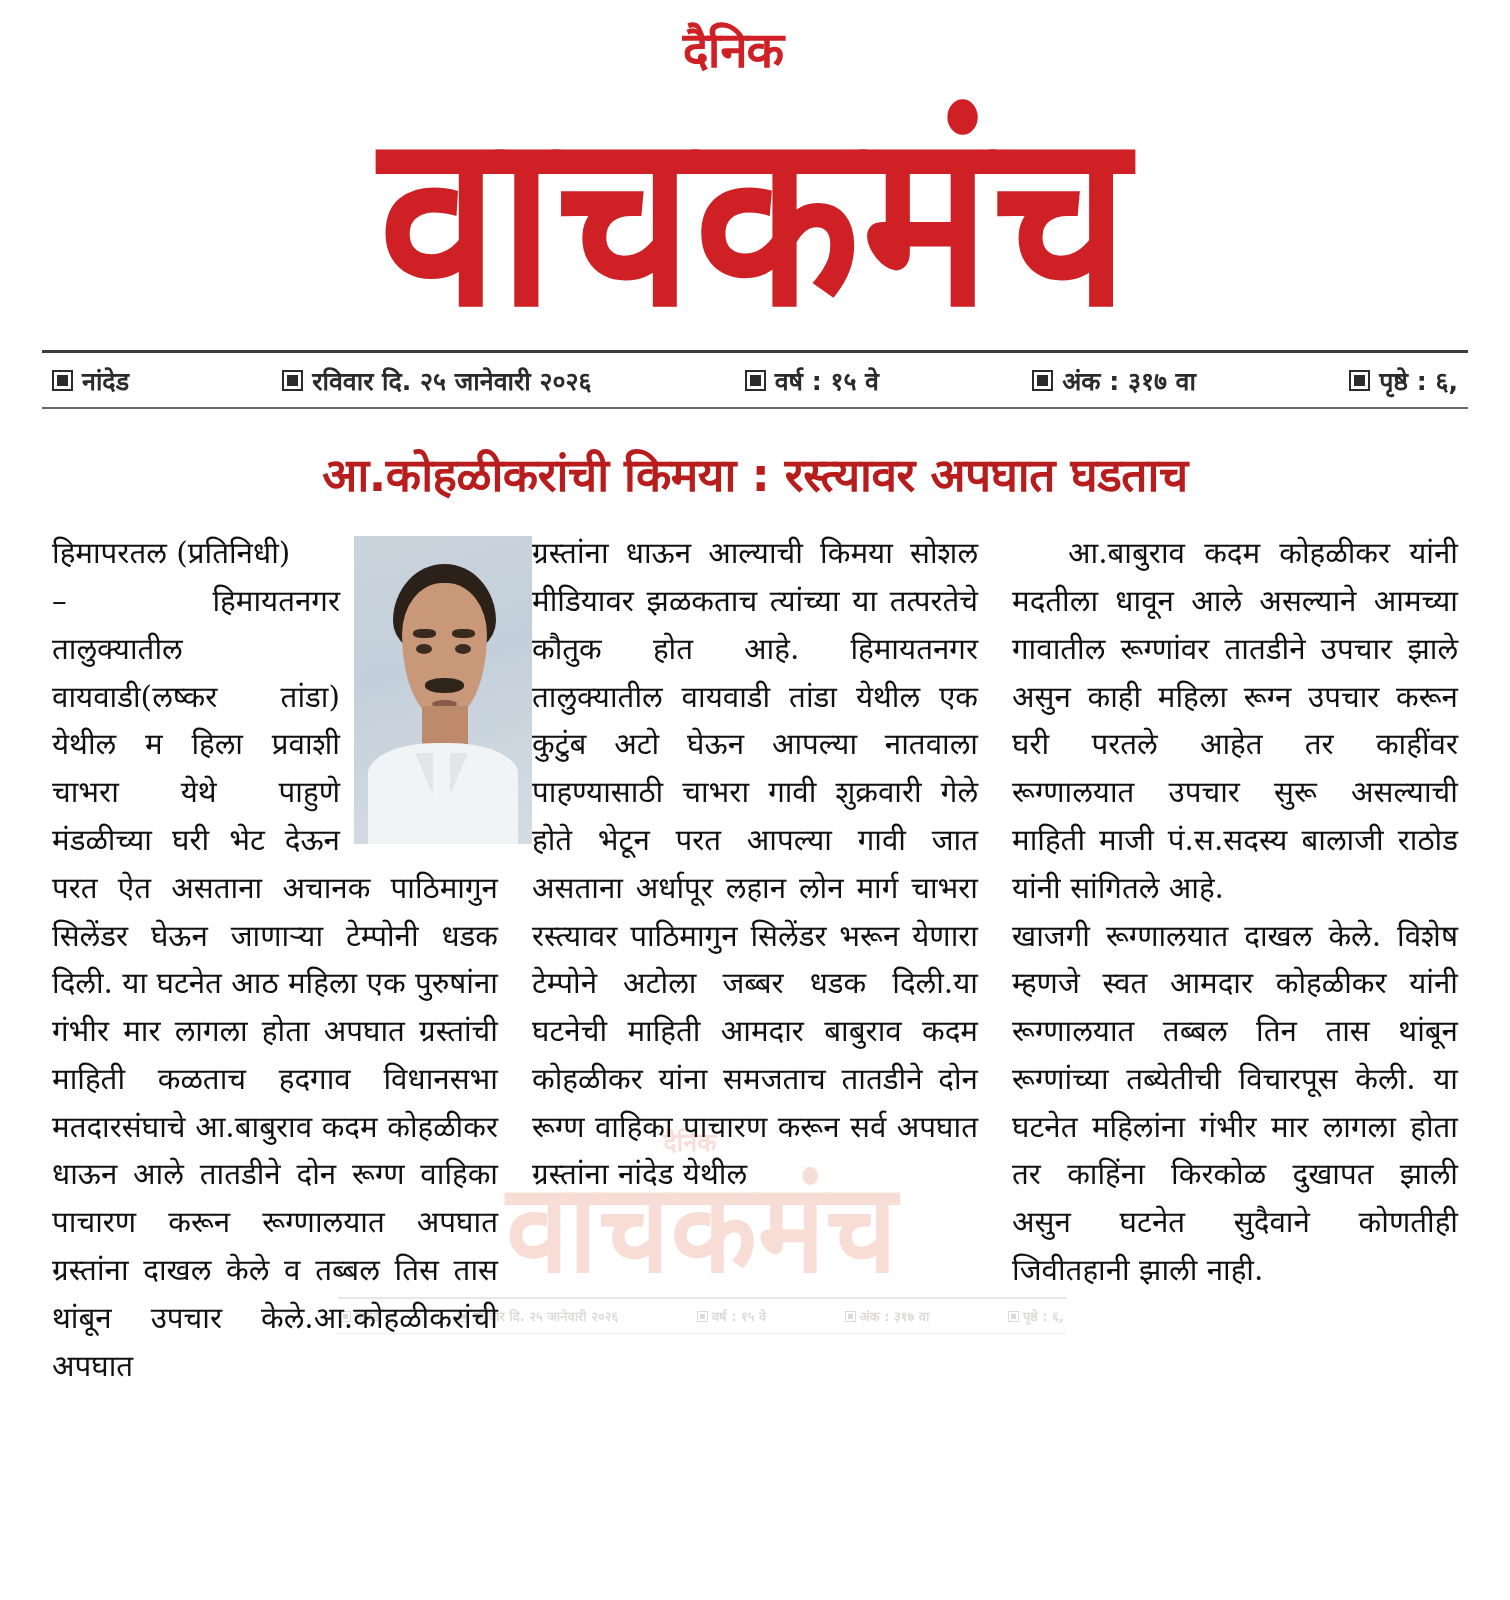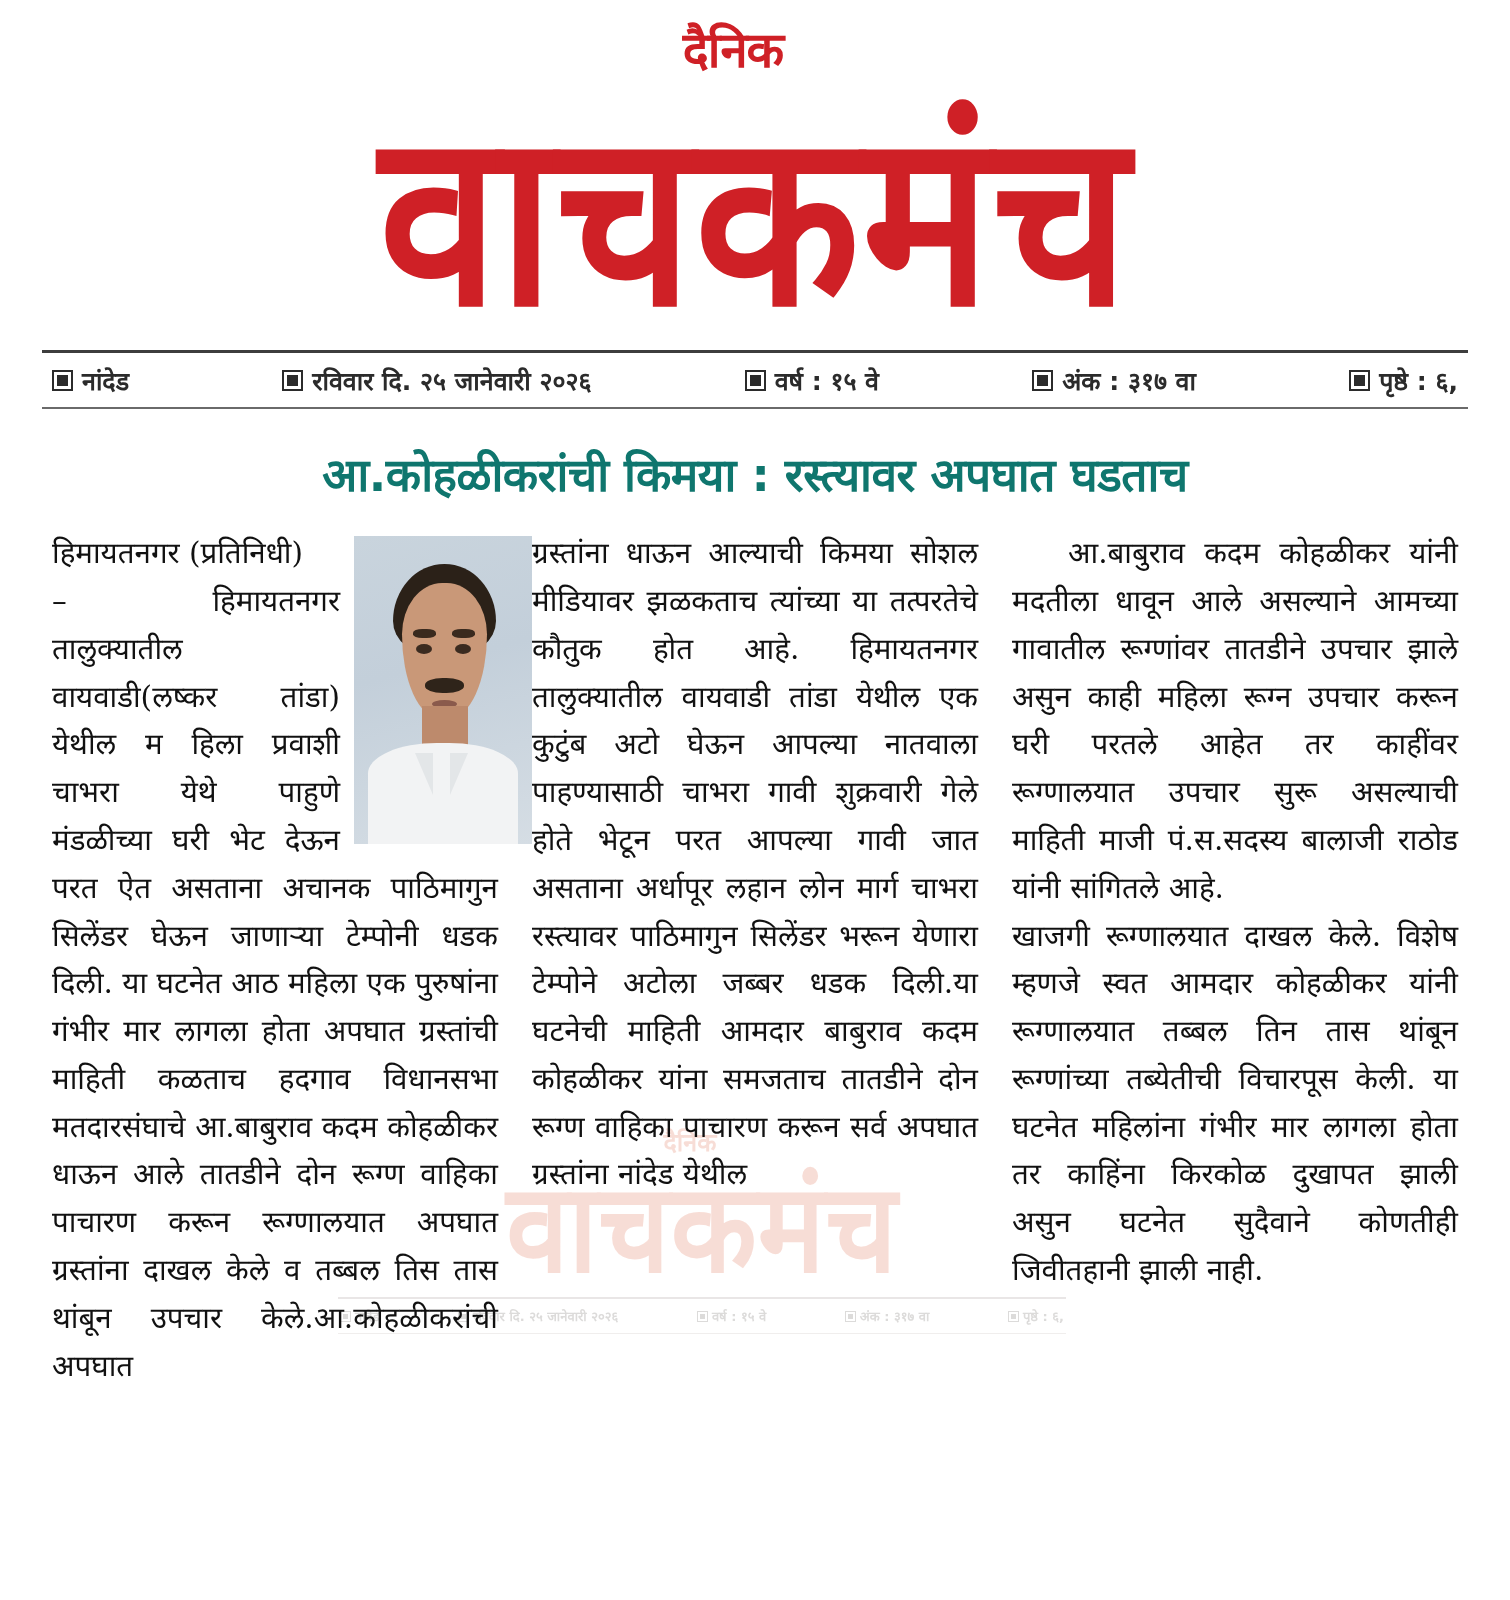--- a/index.html
+++ b/index.html
@@ -96,21 +96,21 @@
   }
 
   
   .headline {
     margin: 34px 48px 0 48px;
     text-align: center;
     font-family: "DejaVu Sans", sans-serif;
     font-weight: 700;
     font-size: 46px;
     line-height: 1.42;
-    color: #0f766e;
+    color: #b91c1c;
     letter-spacing: -0.5px;
   }
   .headline .hl-line { display: block; }
 
   
   .body-wrap {
     position: relative;
     margin: 22px 52px 0 52px;
     height: 960px;
   }
@@ -360,21 +360,21 @@
           <span class="p-brow-r"></span>
           <span class="p-eye-l"></span>
           <span class="p-eye-r"></span>
           <span class="p-stache"></span>
           <span class="p-mouth"></span>
           <span class="p-neck"></span>
           <span class="p-shirt"></span>
           <span class="p-collar-l"></span>
           <span class="p-collar-r"></span>
         </div>
-        <p>हिमायतनगर      (प्रतिनिधी)</p>
+        <p>हिमापरतल      (प्रतिनिधी)</p>
         <p>– हिमायतनगर तालुक्यातील वायवाडी(लष्कर तांडा) येथील म हिला प्रवाशी चाभरा येथे पाहुणे मंडळीच्या घरी भेट देऊन परत ऐत असताना अचानक पाठिमागुन सिलेंडर घेऊन जाणाऱ्या टेम्पोनी धडक दिली. या घटनेत आठ महिला एक पुरुषांना गंभीर मार लागला होता अपघात ग्रस्तांची माहिती कळताच हदगाव विधानसभा मतदारसंघाचे आ.बाबुराव कदम कोहळीकर धाऊन आले तातडीने दोन रूग्ण वाहिका पाचारण करून रूग्णालयात अपघात ग्रस्तांना दाखल केले व तब्बल तिस तास थांबून उपचार केले.आ.कोहळीकरांची अपघात</p>
       </div>
 
       <div class="col">
         <p>ग्रस्तांना धाऊन आल्याची किमया सोशल मीडियावर झळकताच त्यांच्या या तत्परतेचे कौतुक होत आहे. हिमायतनगर तालुक्यातील वायवाडी तांडा येथील एक कुटुंब अटो घेऊन आपल्या नातवाला पाहण्यासाठी चाभरा गावी शुक्रवारी गेले होते भेटून परत आपल्या गावी जात असताना अर्धापूर लहान लोन मार्ग चाभरा रस्त्यावर पाठिमागुन सिलेंडर भरून येणारा टेम्पोने अटोला जब्बर धडक दिली.या घटनेची माहिती आमदार बाबुराव कदम कोहळीकर यांना समजताच तातडीने दोन रूग्ण वाहिका पाचारण करून सर्व अपघात ग्रस्तांना नांदेड येथील</p>
       </div>
 
       <div class="col">
         <p><span class="indent"></span><span>आ.बाबुराव कदम कोहळीकर यांनी मदतीला धावून आले असल्याने आमच्या गावातील रूग्णांवर तातडीने उपचार झाले असुन काही महिला रूग्न उपचार करून घरी परतले आहेत तर काहींवर रूग्णालयात उपचार सुरू असल्याची माहिती माजी पं.स.सदस्य बालाजी राठोड यांनी सांगितले आहे.</span></p>
         <p>खाजगी रूग्णालयात दाखल केले. विशेष म्हणजे स्वत आमदार कोहळीकर यांनी रूग्णालयात तब्बल तिन तास थांबून रूग्णांच्या तब्येतीची विचारपूस केली. या घटनेत महिलांना गंभीर मार लागला होता तर काहिंना किरकोळ दुखापत झाली असुन घटनेत सुदैवाने कोणतीही जिवीतहानी झाली नाही.</p>

